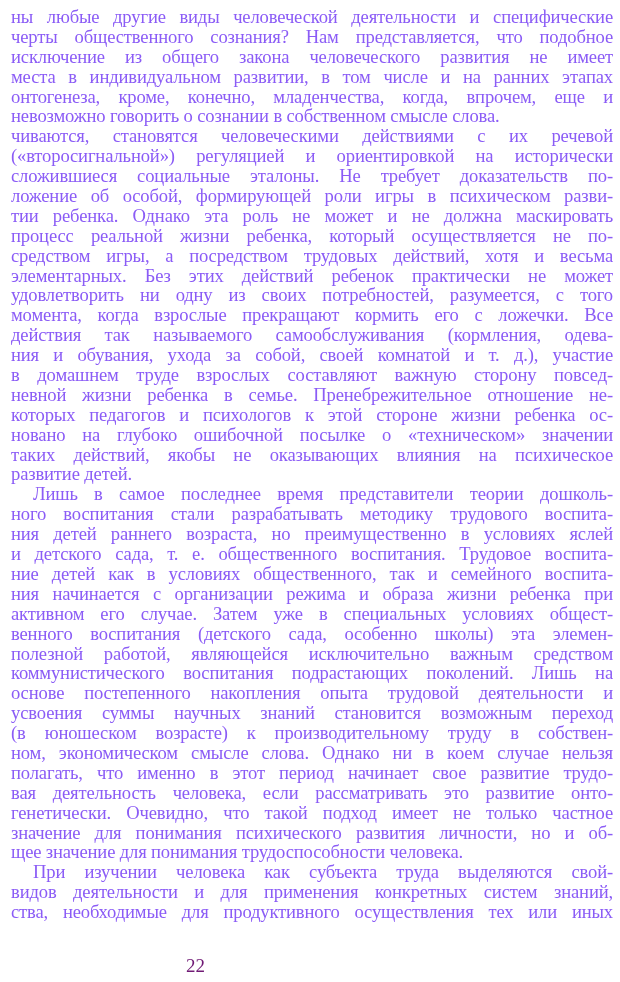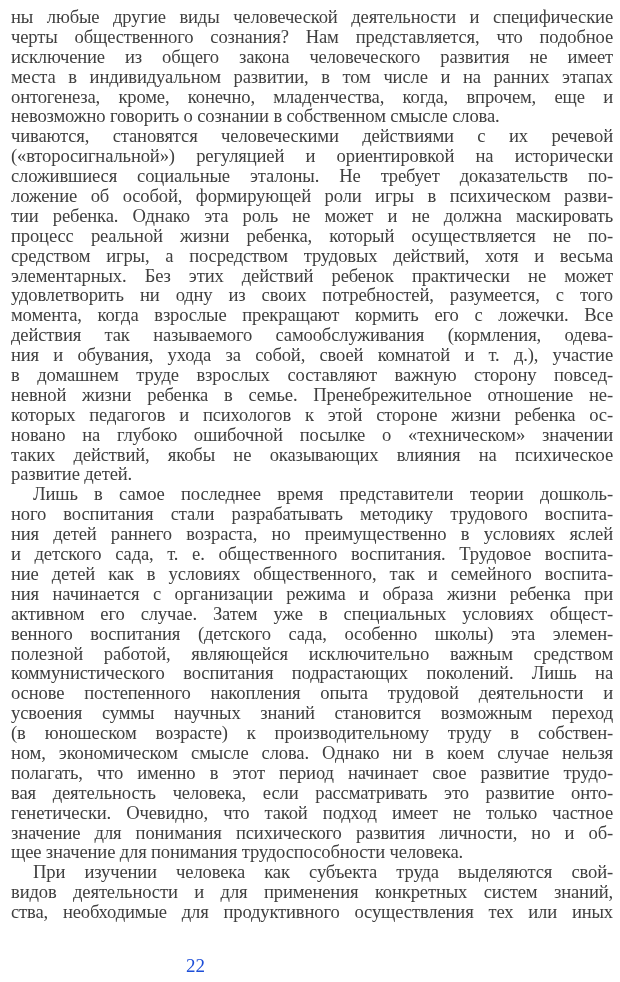--- a/index.html
+++ b/index.html
@@ -1,32 +1,32 @@
 <!DOCTYPE html>
 <html><head>
 <meta charset="utf-8">
 <style>
   html, body { margin: 0; padding: 0; background: #ffffff; }
   body { width: 620px; height: 982px; overflow: hidden; position: relative; }
   .page {
     position: absolute; left: 11px; top: 7px; width: 602px;
     font-family: "Liberation Serif", "DejaVu Serif", serif;
-    font-size: 18.6px; line-height: 19.9px; color: #404040;
+    font-size: 18.6px; line-height: 19.9px; color: #8b5cf6;
   }
   .line {
     display: block; white-space: nowrap; height: 19.9px;
     text-align: justify; text-align-last: justify;
     letter-spacing: -0.15px;
   }
   .line.last { text-align-last: left; }
   .line.indent { padding-left: 22px; }
   .pagenum {
     position: absolute; left: 186px; top: 955px;
     font-family: "Liberation Serif", "DejaVu Serif", serif;
-    font-size: 19px; color: #1d4ed8;
+    font-size: 19px; color: #701a75;
   }
 </style>
 </head>
 <body>
 
 <div class="page" id="page">
     <div>
       <span class="line">ны любые другие виды человеческой деятельности и специфические</span>
       <span class="line">черты общественного сознания? Нам представляется, что подобное</span>
       <span class="line">исключение из общего закона человеческого развития не имеет</span>

